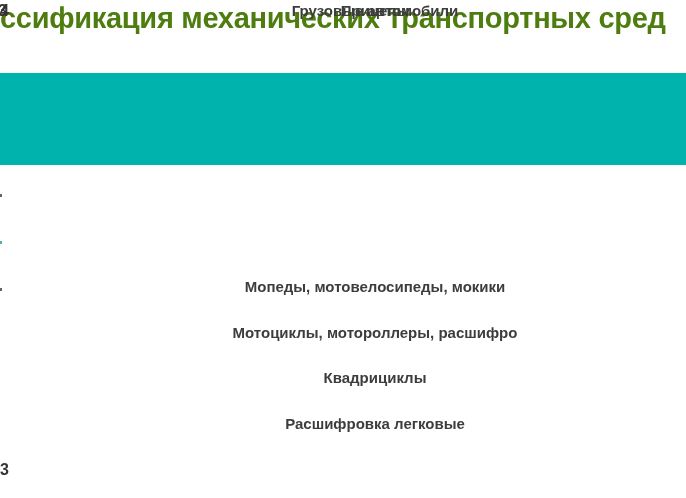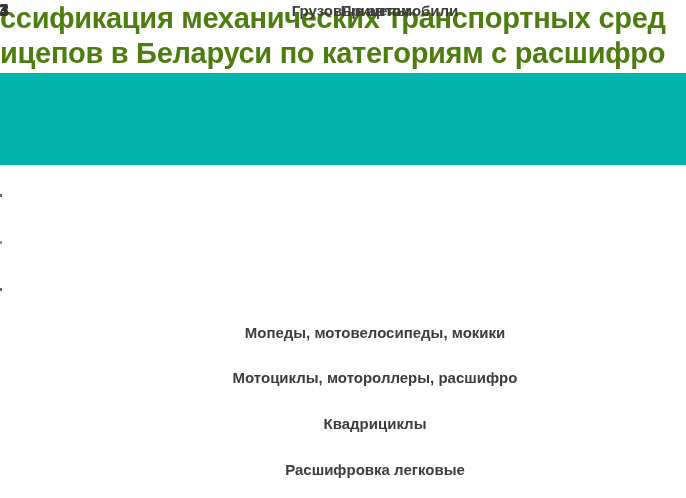--- a/index.html
+++ b/index.html
@@ -104,21 +104,20 @@
   .speck.s1 { top: 194px; }
   .speck.s2 { top: 241px; background: #2a9a9a; }
   .speck.s3 { top: 288px; }
 </style>
 </head>
 <body>
 
 <div class="page">
 
   <div class="title-line l1">ссификация механических транспортных сред</div>
-  <div class="title-line l2">ицепов в Беларуси по категориям с расшифро</div>
 
   <div class="header-bar">
     <span class="header-label category">ицепов</span>
     <span class="header-label decoding">Расшифровка</span>
     <span class="header-letter-fragment"></span>
   </div>
 
   <div class="row">
     <span class="cat-fragment"></span>
     <span>Мопеды, мотовелосипеды, мокики</span>

